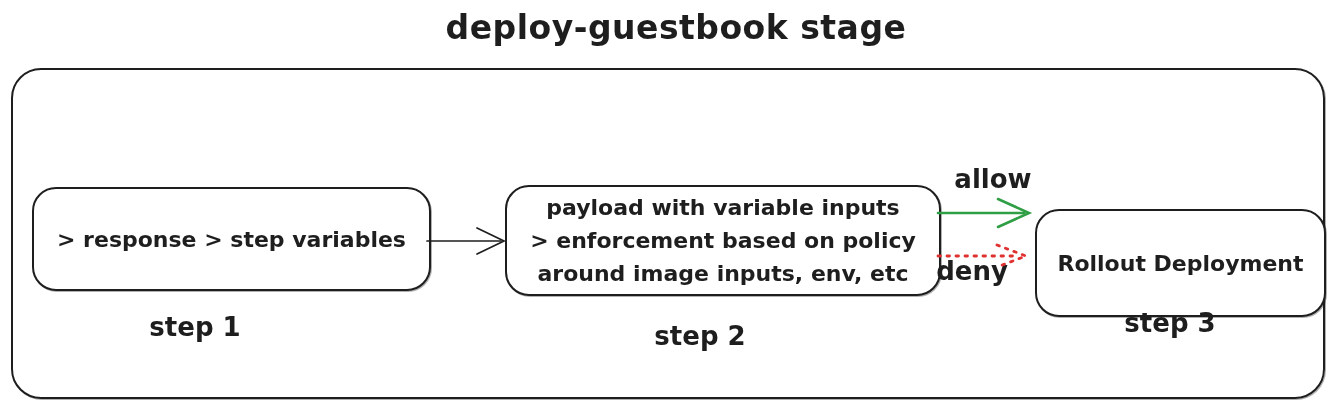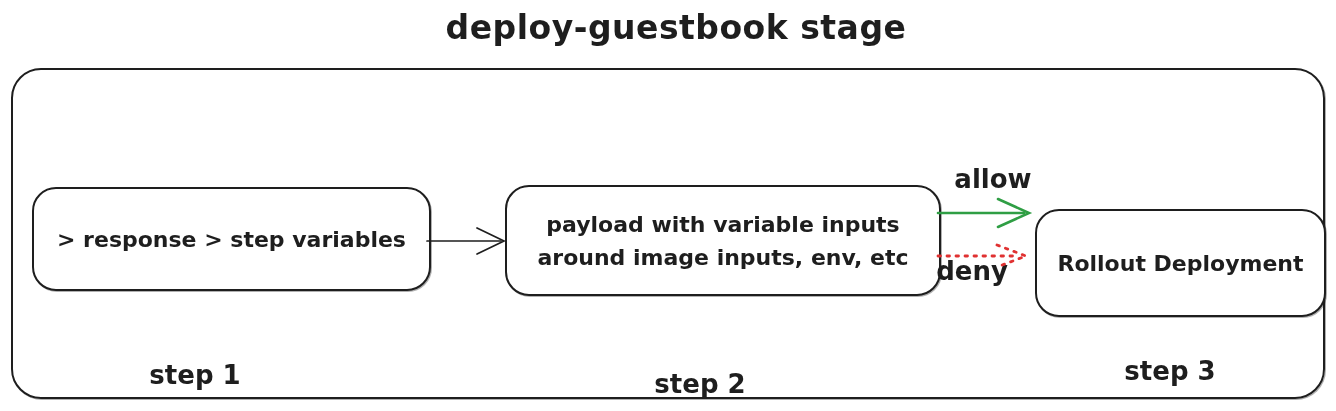--- a/index.html
+++ b/index.html
@@ -55,21 +55,20 @@
   #node-step1 { left: 32px;   top: 187px; width: 395px; height: 100px; }
   #node-step2 { left: 505px;  top: 185px; width: 432px; height: 107px; }
   #node-step3 { left: 1035px; top: 181px; width: 287px; height: 104px; margin-top: 28px; }
 
   .step-label {
     position: absolute;
     transform: translateX(-50%);
     font-size: 26px;
     font-weight: 600;
     white-space: nowrap;
-    margin-top: 48px;
   }
   #label-step1 { left: 195px;  top: 312px; }
   #label-step2 { left: 700px;  top: 321px; }
   #label-step3 { left: 1170px; top: 308px; }
 
   .edge-label {
     position: absolute;
     transform: translateX(-50%);
     font-size: 26px;
     font-weight: 600;
@@ -91,20 +90,21 @@
 <div class="page-title">deploy-guestbook stage</div>
 
 <div class="stage-frame"></div>
 
 <div id="node-step1" class="step-node">
   <span>&gt; response &gt; step variables</span>
 </div>
 
 <div id="node-step2" class="step-node">
   <span>payload with variable inputs</span>
+  <span>&gt; enforcement based on policy</span>
   <span>around image inputs, env, etc</span>
 </div>
 
 <div id="node-step3" class="step-node">
   <span>Rollout Deployment</span>
 </div>
 
 <div id="label-step1" class="step-label">step 1</div>
 <div id="label-step2" class="step-label">step 2</div>
 <div id="label-step3" class="step-label">step 3</div>

